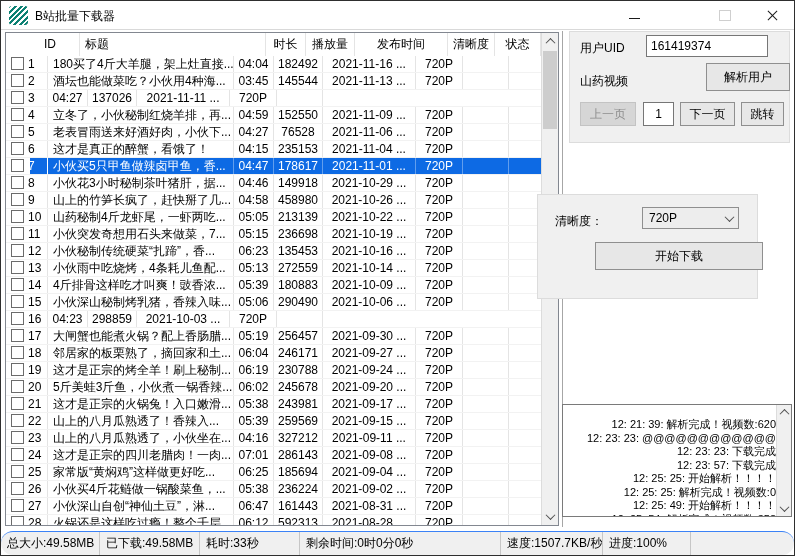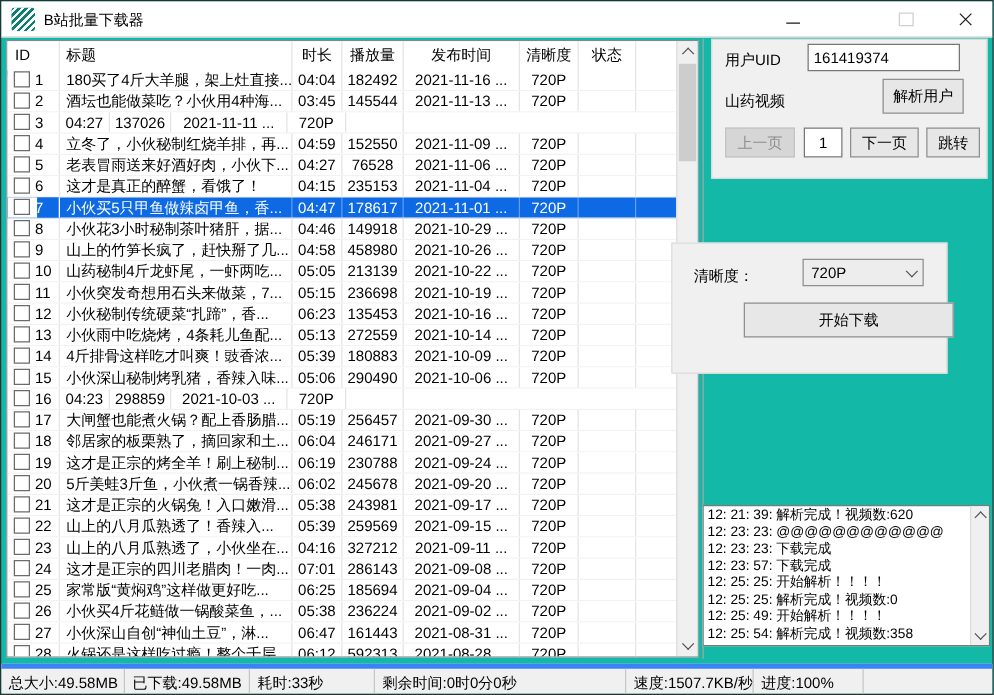--- a/index.html
+++ b/index.html
@@ -1,18 +1,18 @@
 <!DOCTYPE html>
 <html style="--sel: #0d6ae4; --teal: #0c8173;"><head>
 <meta charset="utf-8">
 <style>
   :root{ --sel:#0d6ae4; --teal:#0c8173; }
   html,body{margin:0;padding:0;background:#888;}
   #win{
-    position:relative;width:795px;height:556px;background:#14b8a6;
+    position:relative;width:795px;height:556px;background:#ffffff;
     border:1px solid #2e2e2e;box-sizing:border-box;overflow:hidden;
     font-family:"Liberation Sans","DejaVu Sans",sans-serif;font-size:12px;color:#000;
   }
   
   .titlebar{position:absolute;left:0;top:0;width:100%;height:29px;background:#ffffff;border-bottom:1px solid #d9d9d9;box-sizing:border-box;}
   .appicon{position:absolute;left:8px;top:5px;width:19px;height:19px;border-radius:3px;
     background:var(--teal);
     background-image:repeating-linear-gradient(135deg, rgba(255,255,255,0) 0 2px, #ffffff 2px 4px);}
   .apptitle{position:absolute;left:34px;top:7px;font-size:12px;color:#000;white-space:nowrap;}
   .winbtn{position:absolute;top:0;width:40px;height:28px;display:flex;align-items:center;justify-content:center;}
@@ -21,21 +21,21 @@
   .glyph-max{display:block;width:10px;height:9px;border:1px solid #cfcfcf;}
   .glyph-close{position:relative;display:block;width:13px;height:13px;}
   .glyph-close::before,.glyph-close::after{content:"";position:absolute;left:0;top:6px;width:13px;height:1px;background:#1a1a1a;}
   .glyph-close::before{transform:rotate(45deg);} .glyph-close::after{transform:rotate(-45deg);}
   
   .chev{display:inline-block;width:6px;height:6px;border-left:1px solid #505050;border-top:1px solid #505050;}
   .chev.up{transform:rotate(45deg) translate(1px,1px);}
   .chev.down{transform:rotate(225deg) translate(1px,1px);}
   
   .table{position:absolute;left:4px;top:31px;width:554px;height:494px;background:#fff;border:1px solid #828790;box-sizing:border-box;}
-  .thead{position:absolute;left:0;top:0;right:17px;height:23px;display:flex;border-bottom:5px solid #0ea5e9;background:#fff;}
+  .thead{position:absolute;left:0;top:0;right:17px;height:23px;display:flex;border-bottom:5px solid #0ea5e9;background:#fff;padding-left:32px;}
   .tbody{position:absolute;left:0;top:23px;right:17px;bottom:0;overflow:hidden;}
   .trow{display:flex;height:16px;line-height:16px;border-bottom:1px solid #f2f2f2;background:#fff;}
   .cell{box-sizing:border-box;border-right:1px solid #e4e4e4;overflow:hidden;white-space:nowrap;height:100%;}
   .hc{line-height:22px;}
   .c0{width:42px;padding-left:6px;}
   .c1{width:186px;padding-left:5px;}
   .c2{width:40px;text-align:center;padding-left:0;}
   .c3{width:49px;text-align:center;padding-left:0;}
   .c4{width:93px;text-align:center;padding-left:0;}
   .c5{width:47px;text-align:center;padding-left:0;}
@@ -59,26 +59,26 @@
   .g2{left:536px;top:193px;width:221px;height:105px;text-decoration:underline;}
   .lbl{position:absolute;white-space:nowrap;font-size:12px;color:#000;}
   .tin{position:absolute;background:#fff;border:1px solid #767676;box-sizing:border-box;font-size:12px;padding:2px 4px;font-family:inherit;color:#000;outline:none;}
   .btn{position:absolute;background:#e7e7e7;border:1px solid #8f8f8f;box-sizing:border-box;font-size:12px;text-align:center;color:#000;cursor:default;display:flex;align-items:center;justify-content:center;}
   .btn.disabled{background:#d6d6d6;border-color:#c3c3c3;color:#8e8e8e;}
   .combo{position:absolute;left:641px;top:206px;width:97px;height:22px;background:#ededed;border:1px solid #8f8f8f;box-sizing:border-box;display:flex;align-items:center;}
   .combo .val{flex:1;padding-left:6px;}
   .combo .cwrap{width:18px;display:flex;align-items:center;justify-content:center;}
   
   .logbox{position:absolute;left:561px;top:403px;width:230px;height:113px;background:#fff;border:1px solid #7a7a7a;box-sizing:border-box;overflow:hidden;}
-  .loglines{position:absolute;left:0;top:0;right:15px;bottom:0;padding:1px 0 0 3px;}
+  .loglines{position:absolute;left:0;top:0;right:15px;bottom:0;padding:13px 0 0 3px;text-align:right;}
   .logline{font-size:11px;line-height:13.5px;white-space:nowrap;overflow:hidden;}
   .logscroll{position:absolute;top:0;right:0;width:15px;height:100%;background:#f0f0f0;border-left:1px solid #dcdcdc;box-sizing:border-box;}
   .logscroll .sarr{height:15px;}
   
-  .statusbar{position:absolute;left:0;bottom:0;width:100%;height:24px;background:#f0f0f0;border-top:4px solid #3b82f6;display:flex;box-sizing:border-box;}
+  .statusbar{position:absolute;left:0;bottom:0;width:100%;height:24px;background:#f0f0f0;border-top:1px solid #3b82f6;display:flex;box-sizing:border-box;border-radius:12px;}
   .seg{box-sizing:border-box;border-right:1px solid #c6c6c6;padding-left:6px;line-height:22px;white-space:nowrap;overflow:hidden;font-size:12px;}
   .seg:nth-child(1){width:99px;}
   .seg:nth-child(2){width:100px;}
   .seg:nth-child(3){width:100px;}
   .seg:nth-child(4){width:201px;}
   .seg:nth-child(5){width:102px;}
   .seg:nth-child(6){width:88px;}
   .seg:nth-child(7){flex:1;border-right:none;}
 </style>
 </head>
@@ -401,21 +401,21 @@
         </div>
     </div>
   </div>
 
   <div class="vdivider"></div>
 
   <div class="groupbox g1">
     <div class="lbl" style="left:10px;top:8px;text-align:right;">用户UID</div>
     <input class="tin" style="left: 76px; top: 3px; width: 122px; height: 22px;" value="161419374">
     <div class="lbl" style="left:10px;top:41px;">山药视频</div>
-    <div class="btn" style="left:136px;top:31px;width:65px;height:28px;">解析用户</div>
+    <div class="btn" style="left:136px;top:31px;width:84px;height:28px;">解析用户</div>
     <div class="btn disabled" style="left:10px;top:70px;width:56px;height:24px;">上一页</div>
     <input class="tin" style="left: 73px; top: 70px; width: 31px; height: 24px; text-align: center;" value="1">
     <div class="btn" style="left:110px;top:70px;width:55px;height:24px;">下一页</div>
     <div class="btn" style="left:171px;top:70px;width:43px;height:24px;">跳转</div>
   </div>
 
   <div class="groupbox g2">
     <div class="lbl" style="left:17px;top:18px;">清晰度：</div>
   </div>
   <div class="combo">

